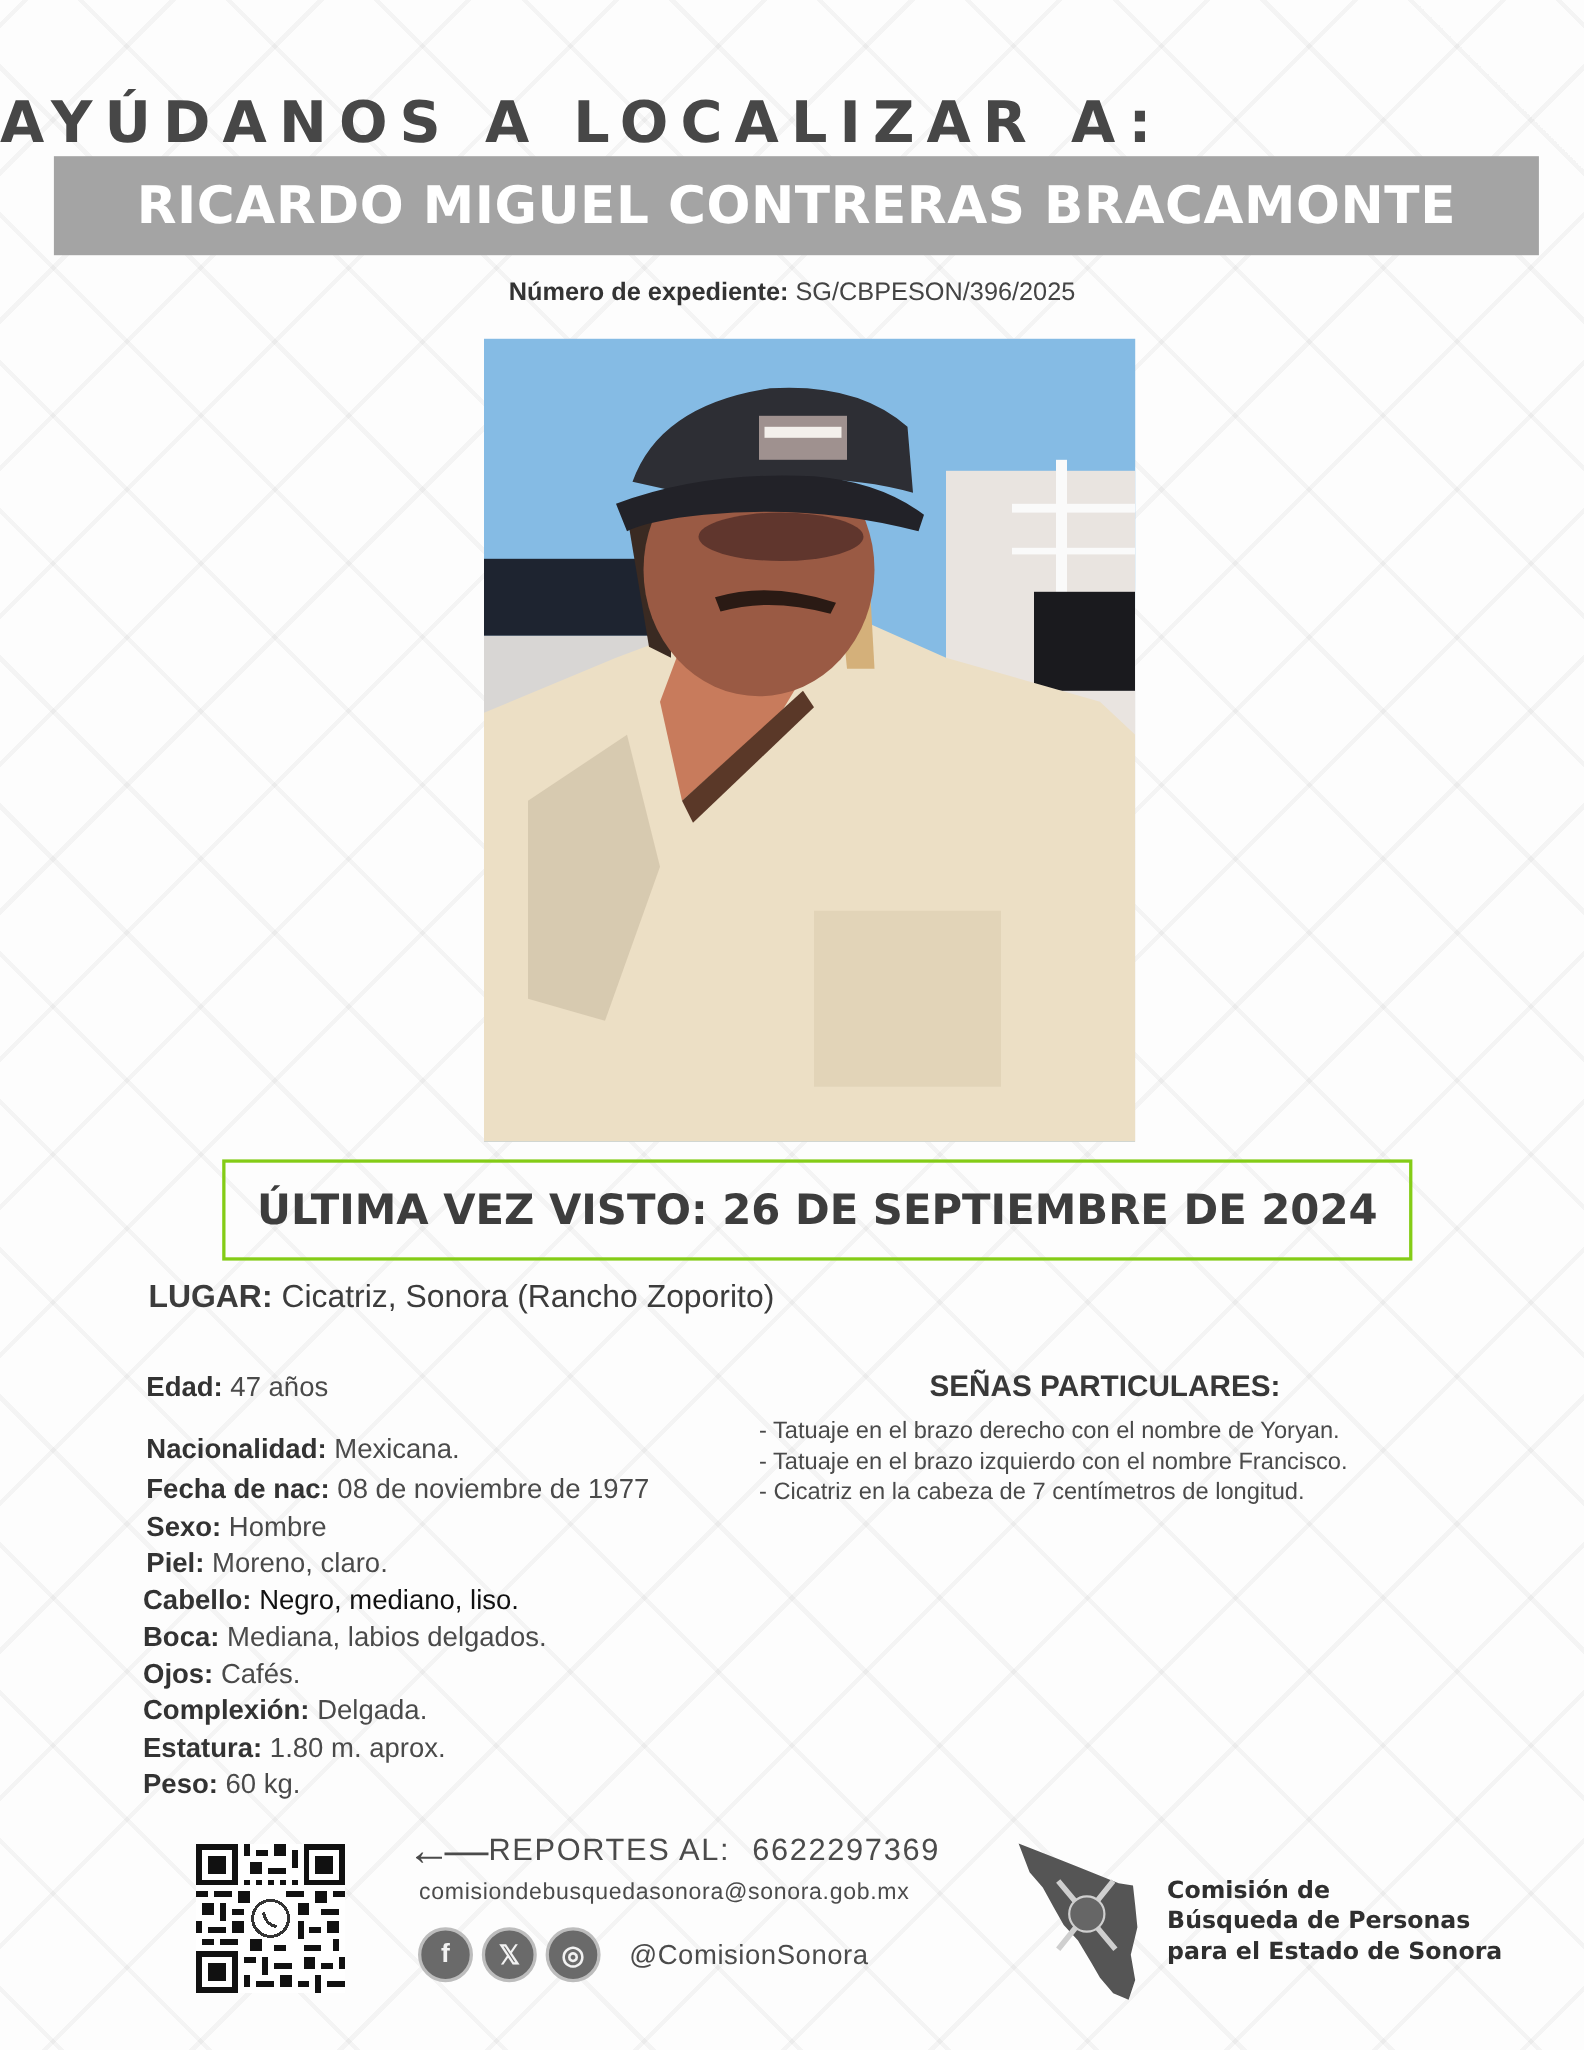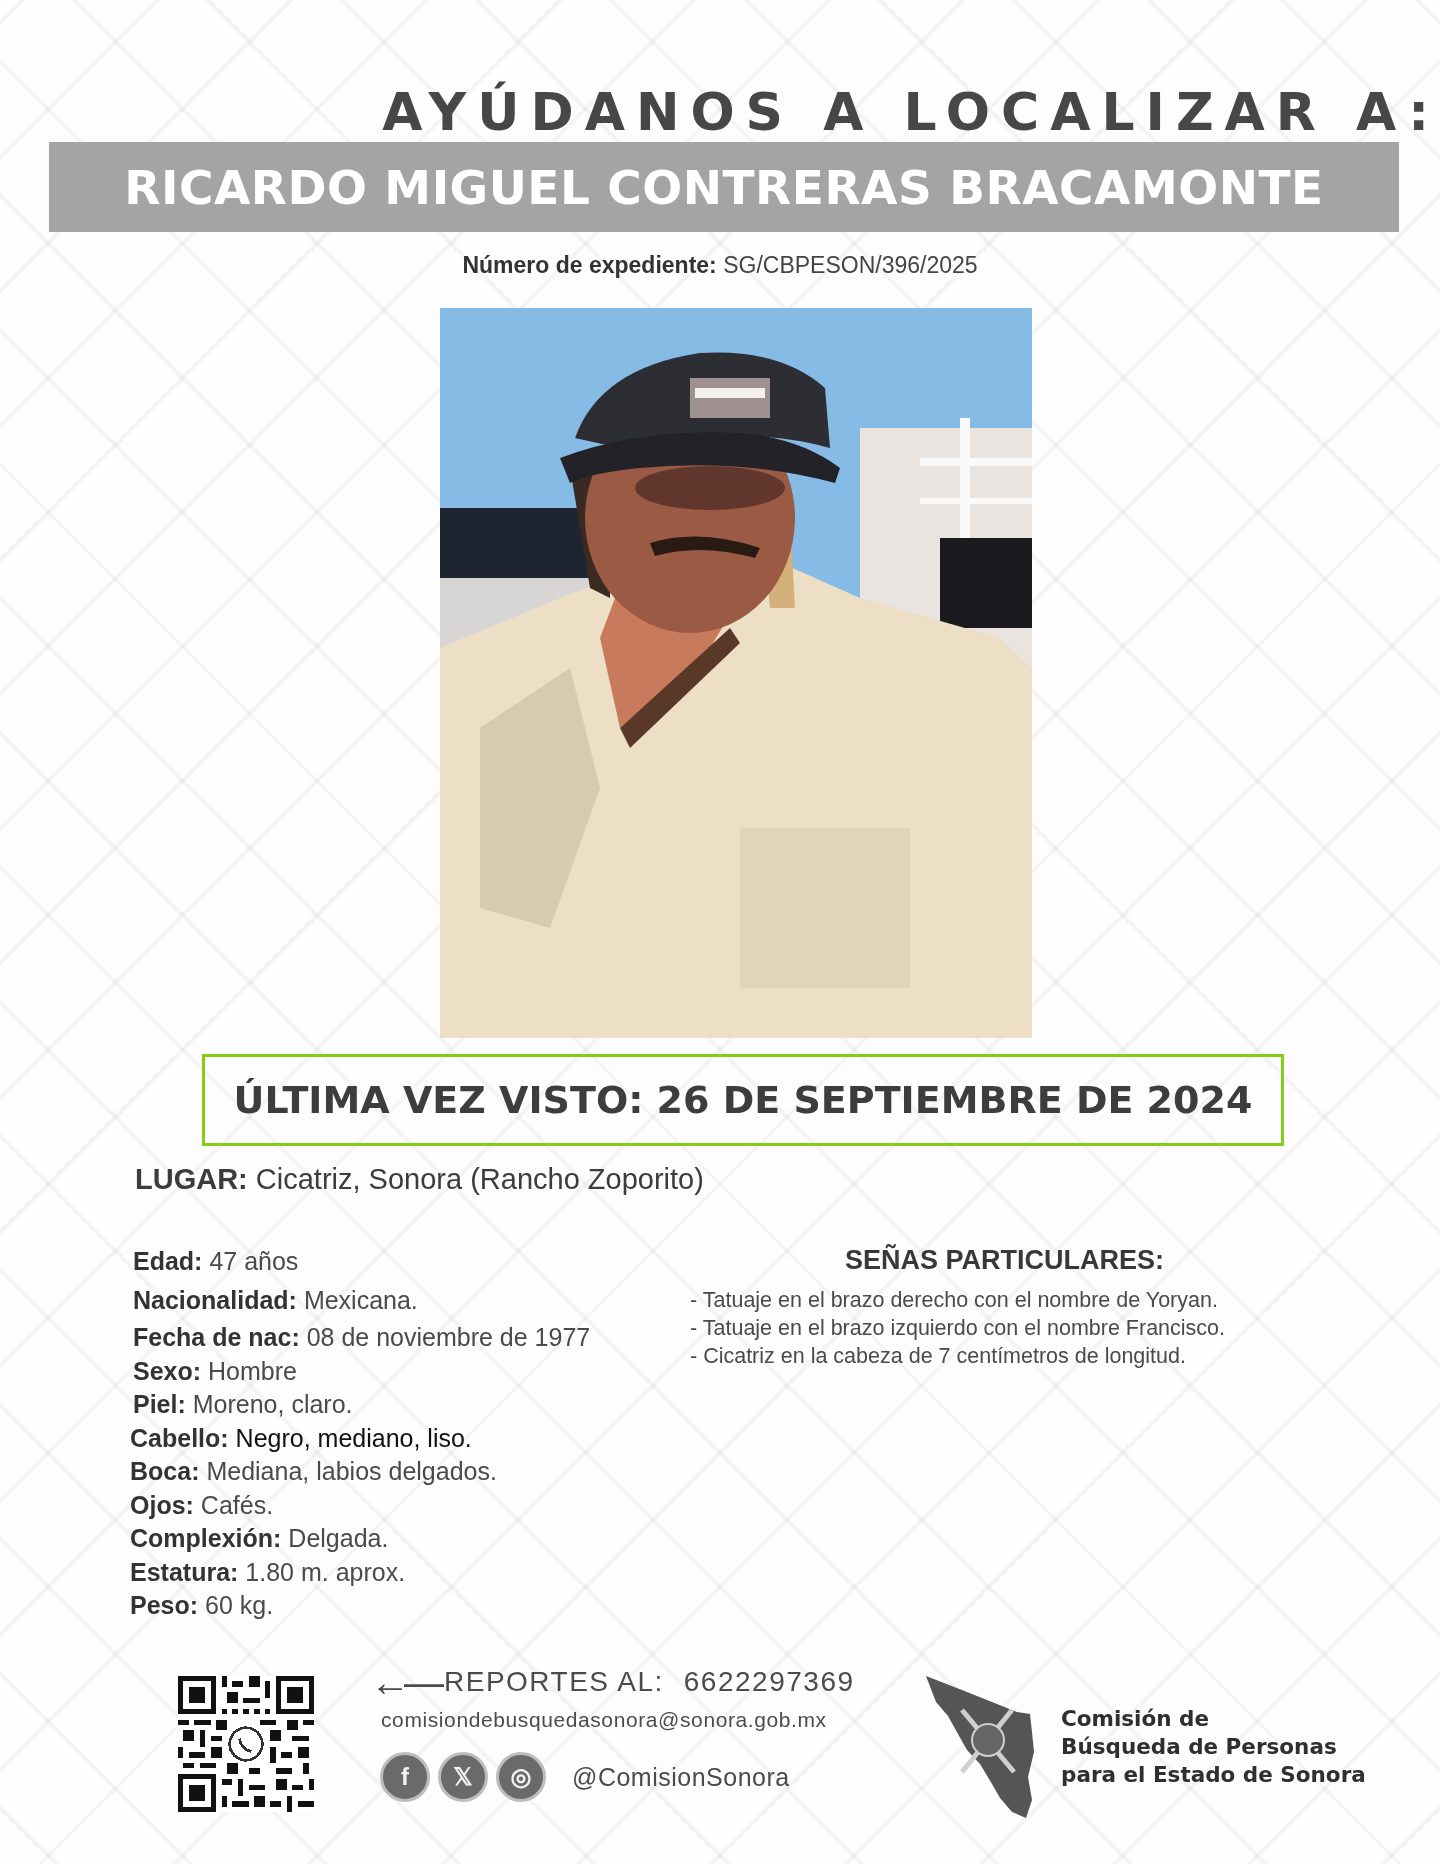--- a/index.html
+++ b/index.html
@@ -15,21 +15,21 @@
     position: absolute; inset: 0;
     background-image:
       repeating-linear-gradient(45deg, transparent 0 38px, rgba(0,0,0,0.035) 38px 42px, transparent 42px 95px),
       repeating-linear-gradient(-45deg, transparent 0 38px, rgba(0,0,0,0.035) 38px 42px, transparent 42px 95px);
     pointer-events: none;
   }
   .abs { position: absolute; }
 
   .headline {
     left: 0; width: 1440px; top: 82px;
-    text-align: right;
+    text-align: left;
     font-family: "DejaVu Sans", sans-serif;
     font-weight: bold;
     font-size: 52px;
     letter-spacing: 11px;
     color: #474747;
   }
   .name-banner {
     left: 49px; top: 142px; width: 1350px; height: 90px;
     background: #a4a4a4;
     display: flex; align-items: center; justify-content: center;
@@ -196,21 +196,21 @@
   <span>ÚLTIMA VEZ VISTO: 26 DE SEPTIEMBRE DE 2024</span>
 </div>
 
 <div class="abs lugar">
   <span class="lbl">LUGAR:</span>
   <span class="val">Cicatriz, Sonora (Rancho Zoporito)</span>
 </div>
 
 <div class="abs attrs">
   <div class="row"><span class="lbl">Edad:</span> <span class="val">47 años</span></div>
-  <div class="row" style="margin-top:5px"><span class="lbl">Nacionalidad:</span> <span class="val">Mexicana.</span></div>
+  <div class="row" style="margin-top:22px"><span class="lbl">Nacionalidad:</span> <span class="val">Mexicana.</span></div>
   <div class="row" style="margin-top:4px"><span class="lbl">Fecha de nac:</span> <span class="val">08 de noviembre de 1977</span></div>
   <div class="row"><span class="lbl">Sexo:</span> <span class="val">Hombre</span></div>
   <div class="row"><span class="lbl">Piel:</span> <span class="val">Moreno, claro.</span></div>
   <div class="row dark" style="margin-left:-3px"><span class="lbl">Cabello:</span> <span class="val">Negro, mediano, liso.</span></div>
   <div class="row" style="margin-left:-3px"><span class="lbl">Boca:</span> <span class="val">Mediana, labios delgados.</span></div>
   <div class="row" style="margin-left:-3px"><span class="lbl">Ojos:</span> <span class="val">Cafés.</span></div>
   <div class="row" style="margin-left:-3px"><span class="lbl">Complexión:</span> <span class="val">Delgada.</span></div>
   <div class="row" style="margin-left:-3px"><span class="lbl">Estatura:</span> <span class="val">1.80 m. aprox.</span></div>
   <div class="row" style="margin-left:-3px"><span class="lbl">Peso:</span> <span class="val">60 kg.</span></div>
 </div>

